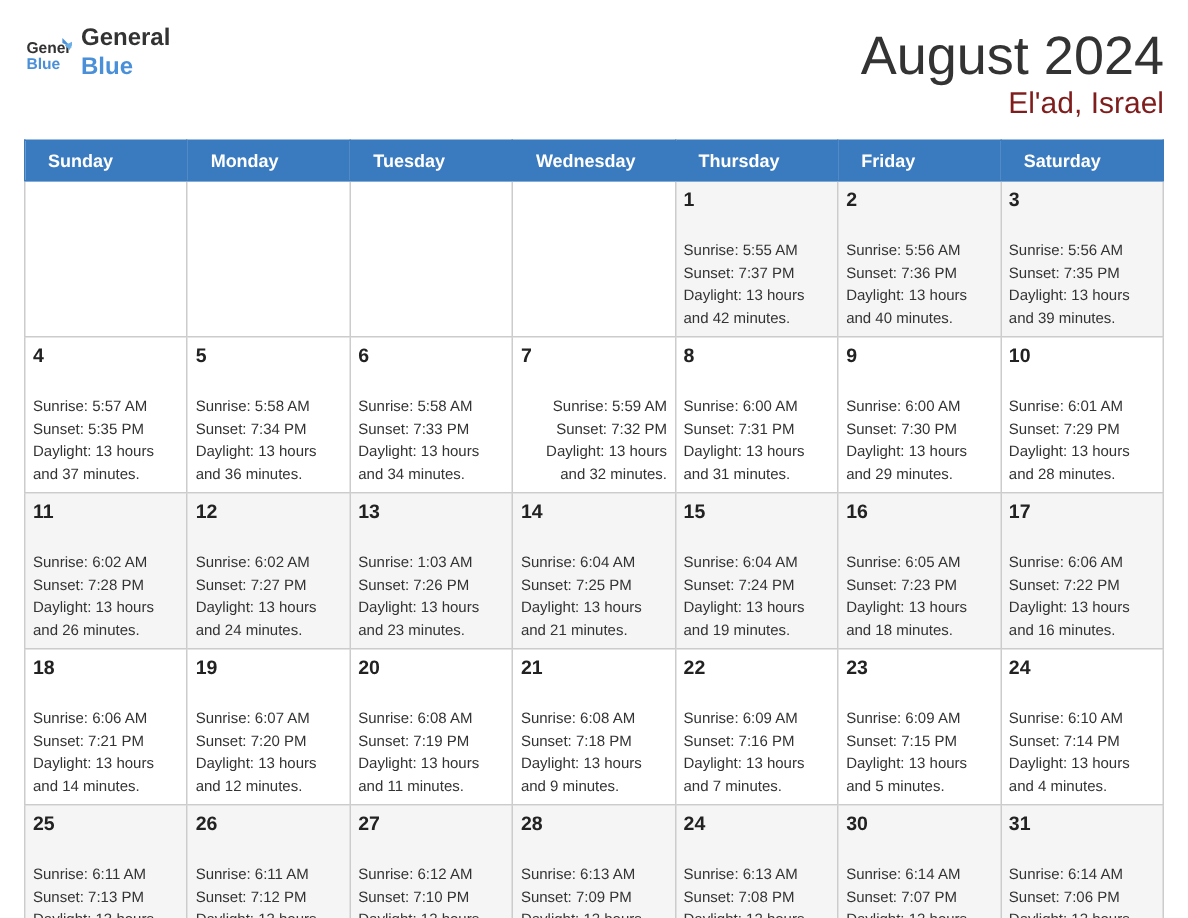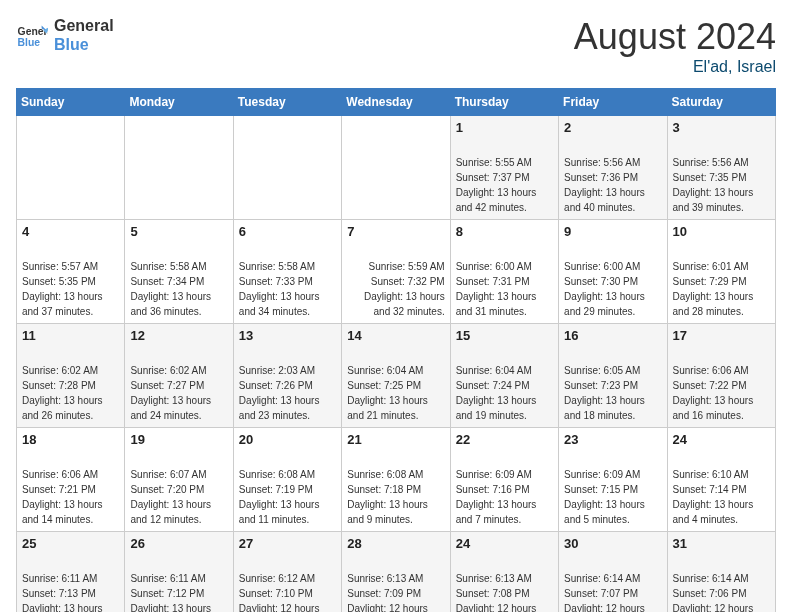--- a/index.html
+++ b/index.html
@@ -27,34 +27,34 @@
     }
     .title-block {
       text-align: right;
     }
     .month-year {
       font-size: 36px;
       font-weight: 300;
       color: #333;
     }
     .location {
-      font-size: 16px;
-      color: #0c4a6e;
+      font-size: 20px;
+      color: #7f1d1d;
     }
     table {
       width: 100%;
       border-collapse: collapse;
       table-layout: fixed;
     }
     thead th {
       background: #3a7abf;
       color: #fff;
       font-size: 12px;
       font-weight: bold;
-      padding: 6px 4px;
+      padding: 6px 15px;
       text-align: left;
       border: 1px solid #3a7abf;
     }
     tbody td {
       border: 1px solid #ccc;
       vertical-align: top;
       padding: 4px 5px;
       height: 88px;
       font-size: 10.5px;
       color: #222;
@@ -201,21 +201,21 @@
         </td>
         <td>
           <div class="day-number">12</div>
           <div class="day-info" style="white-space: pre-line;">Sunrise: 6:02 AM
 Sunset: 7:27 PM
 Daylight: 13 hours
 and 24 minutes.</div>
         </td>
         <td>
           <div class="day-number">13</div>
-          <div class="day-info" style="white-space: pre-line;">Sunrise: 2:03 AM
+          <div class="day-info" style="white-space: pre-line;">Sunrise: 1:03 AM
 Sunset: 7:26 PM
 Daylight: 13 hours
 and 23 minutes.</div>
         </td>
         <td>
           <div class="day-number">14</div>
           <div class="day-info" style="white-space: pre-line;">Sunrise: 6:04 AM
 Sunset: 7:25 PM
 Daylight: 13 hours
 and 21 minutes.</div>

